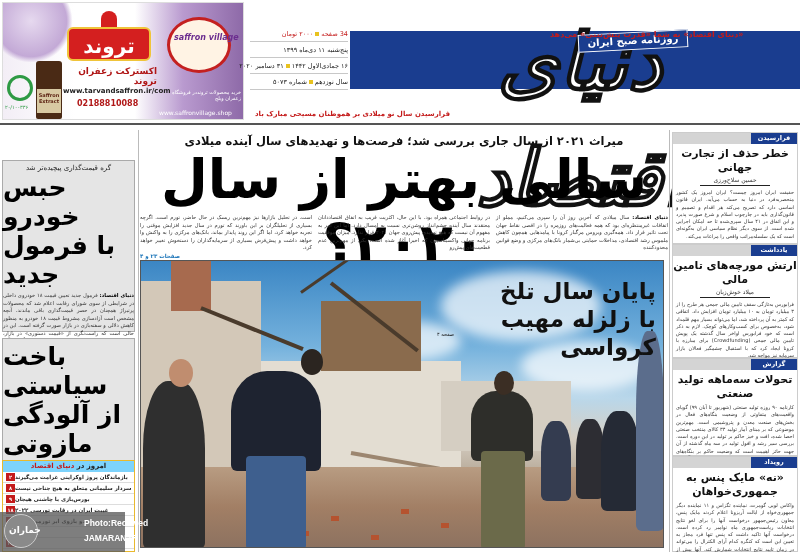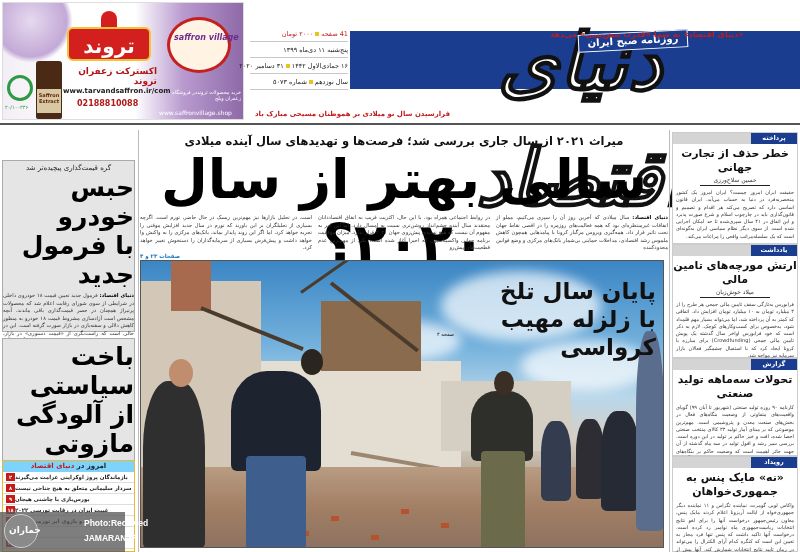--- a/index.html
+++ b/index.html
@@ -35,21 +35,21 @@
   .morning-badge { position: absolute; left: 578px; top: 32px; width: 110px; height: 18px; border: 1px solid #fff; background: #1a3d8f; color: #fff; font-size: 10px; font-weight: bold; text-align: center; line-height: 16px; direction: rtl; transform: rotate(-3deg); }
   .slogan { position: absolute; left: 550px; top: 6px; font-size: 8px; color: #c41b1b; font-weight: bold; direction: rtl; margin-top: 24px; }
   .greeting { position: absolute; left: 255px; top: 110px; font-size: 7px; color: #c41b1b; font-weight: bold; direction: rtl; }
 
   
   .left-col { position: absolute; left: 0; top: 130px; width: 137px; height: 422px; }
   .story-box { position: absolute; left: 2px; width: 133px; border: 1px solid #aaa; background: #e5e5e5; padding: 3px 0; margin-top: 30px; }
   .story-box.s1 { top: 0; height: 172px; }
   .story-box.s2 { top: 178px; height: 146px; }
   .kicker { font-size: 7px; text-align: center; direction: rtl; color: #222; margin-bottom: 1px; }
-  .side-headline { font-size: 25px; font-weight: bold; line-height: 29px; text-align: right; direction: rtl; color: #000; letter-spacing: -1px; }
+  .side-headline { font-size: 25px; font-weight: bold; line-height: 29px; text-align: left; direction: rtl; color: #000; letter-spacing: -1px; }
   .body-text { font-size: 5.2px; line-height: 7.5px; text-align: justify; direction: rtl; color: #333; margin-top: 3px; }
   .body-text b { color: #000; }
   .page-ref { font-size: 5.5px; color: #1a74b8; direction: rtl; text-align: left; margin-top: 1px; font-weight: bold; }
 
   .today-box { position: absolute; left: 2px; top: 330px; width: 133px; height: 92px; border: 1px solid #e9b92e; background: #fff; }
   .today-head { height: 11px; background: #7dd3fc; font-size: 7px; font-weight: bold; text-align: center; line-height: 11px; direction: rtl; color: #222; }
   .today-head .red { color: #c41b1b; }
   .today-item { height: 11px; display: flex; flex-direction: row-reverse; align-items: center; border-bottom: 1px solid #ddd; padding-right: 2px; direction: rtl; }
   .today-num { width: 9px; height: 8px; background: #c41b1b; color: #fff; font-size: 5px; text-align: center; line-height: 8px; margin-left: 3px; font-weight: bold; flex-shrink: 0; }
   .today-label { font-size: 5.5px; font-weight: bold; color: #222; white-space: nowrap; }
@@ -114,21 +114,21 @@
     <div class="url">www.tarvandsaffron.ir/com</div>
     <div class="phone">02188810088</div>
     <div class="village"></div>
     <div class="village-txt">saffron village</div>
     <div class="village-fa">خرید محصولات ترونددر فروشگاه زعفران ویلج</div>
     <div class="village-url">www.saffronvillage.shop</div>
   </div>
 
   <div class="info-box">
     <div class="info-line">
-      <span class="hl">41 صفحه</span><span class="sq"></span><span class="hl">۲۰۰۰ تومان</span>
+      <span class="hl">34 صفحه</span><span class="sq"></span><span class="hl">۲۰۰۰ تومان</span>
     </div>
     <div class="info-line">پنج‌شنبه ۱۱ دی‌ماه ۱۳۹۹</div>
     <div class="info-line">
       <span>۱۶ جمادی‌الاول ۱۴۴۲</span><span class="sq"></span><span>۳۱ دسامبر ۲۰۲۰</span>
     </div>
     <div class="info-line">
       <span>سال نوزدهم</span><span class="sq"></span><span>شماره ۵۰۷۳</span>
     </div>
   </div>
 
@@ -248,21 +248,21 @@
       <div>با زلزله مهیب کرواسی</div>
     </div>
     <div class="photo-page">صفحه ۴</div>
   </div>
 </div>
 
 <div class="right-col">
   <div class="rbox r1">
     <div class="section-tag">
         <span class="grey"></span>
-        <span class="blue">پرداخته</span>
+        <span class="blue">فرارسیدن</span>
       </div>
     <div class="r-headline">خطر حذف از تجارت جهانی</div>
     <div class="r-author">حسین سلاح‌ورزی</div>
     <div class="r-body" style="height:60px;overflow:hidden;">حقیقت ایران امروز چیست؟ ایران امروز یک کشور منحصربه‌فرد در دنیا به حساب می‌آید. ایران قانون اساسی دارد که تصریح می‌کند هر اقدام و تصمیم و قانون‌گذاری باید در چارچوب اسلام و شرع صورت پذیرد و این اتفاق در ۴۱ سال سپری‌شده تا حد امکان اجرایی شده است. از سوی دیگر نظام سیاسی ایران به‌گونه‌ای است که یک سلسله‌مراتب واقعی را مراعات می‌کند.</div>
     <div class="r-page">صفحه ۶ را بخوانید</div>
   </div>
 
   <div class="rbox r2">
     <div class="section-tag">
         <span class="grey"></span>

